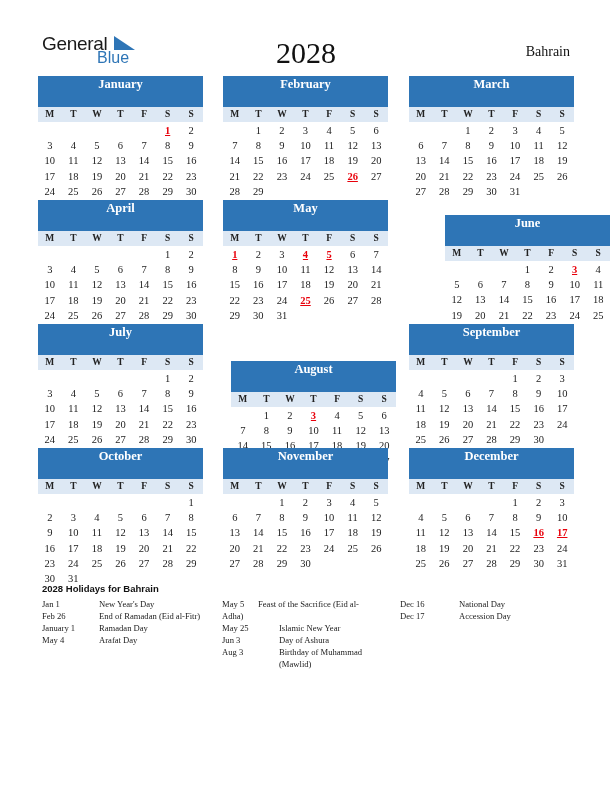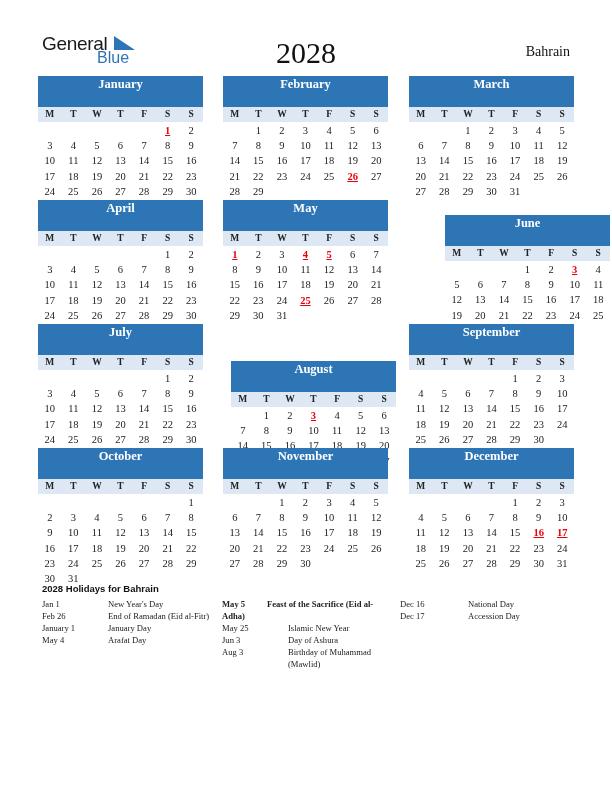--- a/index.html
+++ b/index.html
@@ -16,21 +16,21 @@
   .dow { display:grid; grid-template-columns:repeat(7, 1fr); height:15px; background:#dde8f4; }
   .dow span { text-align:center; font-family:"Liberation Serif", serif; font-weight:bold; font-size:9.5px; line-height:15px; color:#222; }
   .days { display:grid; grid-template-columns:repeat(7, 1fr); grid-auto-rows:15.2px; padding-top:1px; }
   .days span { text-align:center; font-family:"Liberation Serif", serif; font-size:10.5px; line-height:15px; color:#222; }
   .days span.hol { color:#e8000b; font-weight:bold; text-decoration:underline; }
 
   .holtitle { position:absolute; left:42px; top:583px; font-family:"Liberation Sans", sans-serif; font-weight:bold; font-size:9.5px; color:#111; }
   .holcol { position:absolute; top:598px; font-family:"Liberation Serif", serif; font-size:8.6px; color:#222; }
   .holrow { display:flex; line-height:12px;gap:21px; }
   .holrow .d { flex:0 0 36px; }
-  .holrow .n { white-space:normal;margin-left:9px; }
+  .holrow .n { white-space:normal; }
 </style>
 </head>
 <body>
 
 <div class="logo">
   <span class="g">General</span>
   <span class="tri"></span>
   <span class="b">Blue</span>
 </div>
 <div class="year">2028</div>
@@ -617,29 +617,29 @@
       <div class="holrow">
         <span class="d">Jan 1</span>
         <span class="n">New Year's Day</span>
       </div>
       <div class="holrow">
         <span class="d">Feb 26</span>
         <span class="n">End of Ramadan (Eid al-Fitr)</span>
       </div>
       <div class="holrow">
         <span class="d">January 1</span>
-        <span class="n">January Day</span>
+        <span class="n">Ramadan Day</span>
       </div>
       <div class="holrow">
         <span class="d">May 4</span>
         <span class="n">Arafat Day</span>
       </div>
     </div>
     <div class="holcol" style="left: 222px; width: 170px;">
-      <div class="holrow" style="display: block; width: 155px; font-weight: bold;"><span class="d" style="display: inline-block; width: 36px;">May 5</span><span class="n">Feast of the Sacrifice (Eid al-Adha)</span></div>
+      <div class="holrow" style="display: block; width: 155px;"><span class="d" style="display: inline-block; width: 36px;">May 5</span><span class="n">Feast of the Sacrifice (Eid al-Adha)</span></div>
       <div class="holrow">
         <span class="d">May 25</span>
         <span class="n">Islamic New Year</span>
       </div>
       <div class="holrow">
         <span class="d">Jun 3</span>
         <span class="n">Day of Ashura</span>
       </div>
       <div class="holrow">
         <span class="d">Aug 3</span>

